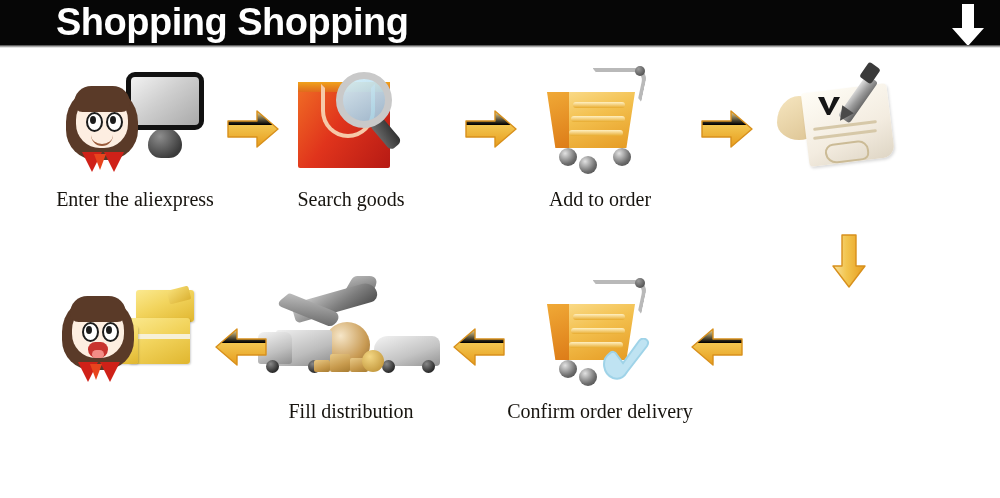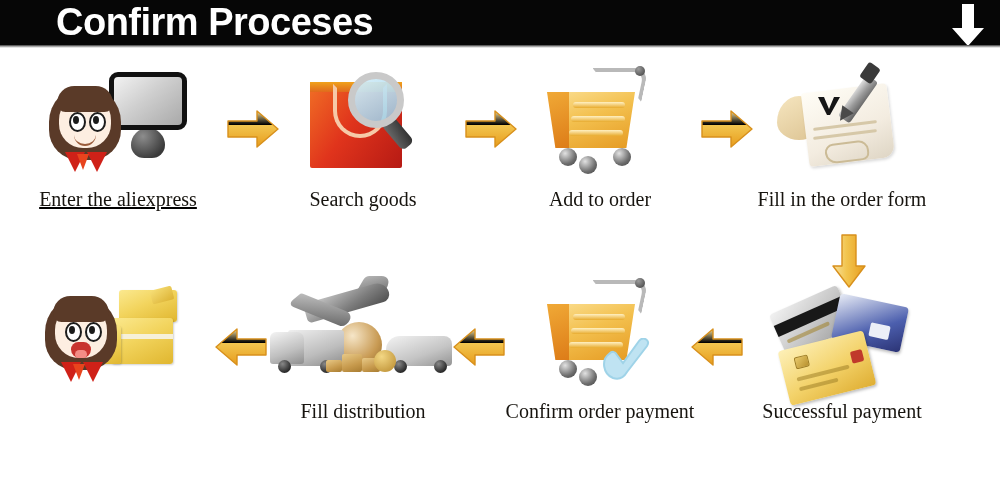--- a/index.html
+++ b/index.html
@@ -74,22 +74,22 @@
     font-family: "Liberation Serif", "DejaVu Serif", serif;
     font-size: 20px;
     color: #17140f;
     line-height: 1.12;
     white-space: pre-line;
   }
 
   
   .row1 { top: 14px; }
   .row2 { top: 226px; }
-  .c1 { left: 3px; text-decoration: underline; }
-  .c2 { left: 248px; }
+  .c1 { left: 20px; }
+  .c2 { left: 236px; }
   .c3 { left: 485px; }
   .c4 { left: 727px; }
 
   
   .arrow-h {
     position: absolute;
     width: 54px;
     height: 42px;
   }
   .arrow-v {
@@ -369,21 +369,21 @@
     border-radius: 2px;
   }
   .box-tape {
     background: #f6f0d8;
   }
 </style>
 </head>
 <body>
 
 <div class="header">
-  <div class="header-title">Confirm Proceses</div>
+  <div class="header-title">Shopping Shopping</div>
   <svg class="header-arrow" viewBox="0 0 36 42">
     <polygon points="12,0 24,0 24,24 34,24 18,42 2,24 12,24" fill="#ffffff"></polygon>
   </svg>
 </div>
 <div class="header-underline"></div>
 
 <div class="canvas">
 
   <svg width="0" height="0" style="position:absolute" aria-hidden="true">
     <defs>
@@ -468,66 +468,47 @@
       <div class="sheet-line" style="left:86px; top:62px; width:64px; transform:rotate(-7deg);"></div>
       <div class="sheet-line" style="left:86px; top:71px; width:64px; transform:rotate(-7deg);"></div>
       <div class="sheet-sig" style="left:98px; top:80px; transform:rotate(-7deg);"></div>
       <svg class="checkmark" style="left:90px; top:34px;" viewBox="0 0 24 20">
         <polygon points="1,1 7,1 12,13 17,1 23,1 13,19 10,19" fill="#161616"></polygon>
       </svg>
       <div class="pen-body" style="left:124px; top:12px;"></div>
       <div class="pen-cap" style="left:136px; top:2px;"></div>
       <div class="pen-tip" style="left:110px; top:46px;"></div>
     </div>
-    <div class="caption">Fill in the order form</div>
   </div>
 
   <svg class="arrow-v" style="left:831px; top:185px;" viewBox="0 0 36 56">
     <polygon points="11,2 25,2 25,33 34,33 18,54 2,33 11,33" fill="url(#agradv)" stroke="#d8901c" stroke-width="1.4" stroke-linejoin="round"></polygon>
   </svg>
 
-  <div class="step row2 c4">
-    <div class="art">
-      <div class="card card-silver" style="left:48px; top:24px;">
-        <div class="card-stripe" style="position:absolute; left:0; top:12px;"></div>
-        <div class="card-num" style="position:absolute; left:6px; top:30px; width:46px;"></div>
-      </div>
-      <div class="card card-blue" style="left:108px; top:26px;">
-        <div style="position:absolute; left:36px; top:22px; width:20px; height:14px; background:#eceff7; border-radius:2px;"></div>
-      </div>
-      <div class="card card-gold" style="left:56px; top:66px;">
-        <div class="chip" style="position:absolute; left:14px; top:10px;"></div>
-        <div class="card-num" style="position:absolute; left:12px; top:30px; width:54px;"></div>
-        <div class="card-num" style="position:absolute; left:12px; top:40px; width:40px;"></div>
-        <div style="position:absolute; right:6px; top:18px; width:12px; height:12px; background:#c0392b; border-radius:2px;"></div>
-      </div>
-    </div>
-    <div class="caption">Successful payment</div>
-  </div>
 
   <svg class="arrow-h" style="left:690px; top:278px;" viewBox="0 0 54 42">
     <polygon points="52,13 23,13 23,3 2,21 23,39 23,29 52,29" fill="url(#agrad)" stroke="#d8901c" stroke-width="1.4" stroke-linejoin="round"></polygon>
   </svg>
 
   <div class="step row2 c3">
     <div class="art">
       <div class="cart-handle" style="left:104px; top:6px;"></div>
       <div style="left:150px; top:4px; width:10px; height:10px; border-radius:50%; background:radial-gradient(circle at 35% 30%, #9c9c9c, #3b3b3b);"></div>
       <div class="cart-basket" style="left:64px; top:30px;"></div>
       <div class="cart-front" style="left:62px; top:30px;"></div>
       <div class="cart-bar" style="left:88px; top:40px; width:52px;"></div>
       <div class="cart-bar" style="left:86px; top:54px; width:54px;"></div>
       <div class="cart-bar" style="left:84px; top:68px; width:54px;"></div>
       <div class="wheel" style="left:74px; top:86px;"></div>
       <div class="wheel" style="left:94px; top:94px;"></div>
       <svg class="tick-bubble" style="left:114px; top:64px;" viewBox="0 0 56 44">
         <path d="M10,16 C2,22 4,36 14,40 C20,42 25,39 28,34 L48,8 C52,2 44,-2 40,3 L24,25 L18,17 C16,13 13,13 10,16 Z" fill="#bfe3f2" stroke="#9fd3e8" stroke-width="2"></path>
       </svg>
     </div>
-    <div class="caption">Confirm order payment</div>
+    <div class="caption">Confirm order delivery</div>
   </div>
 
   <svg class="arrow-h" style="left:452px; top:278px;" viewBox="0 0 54 42">
     <polygon points="52,13 23,13 23,3 2,21 23,39 23,29 52,29" fill="url(#agrad)" stroke="#d8901c" stroke-width="1.4" stroke-linejoin="round"></polygon>
   </svg>
 
   <div class="step row2 c2">
     <div class="art">
 
       <div class="plane-tail" style="left:110px; top:2px;"></div>

